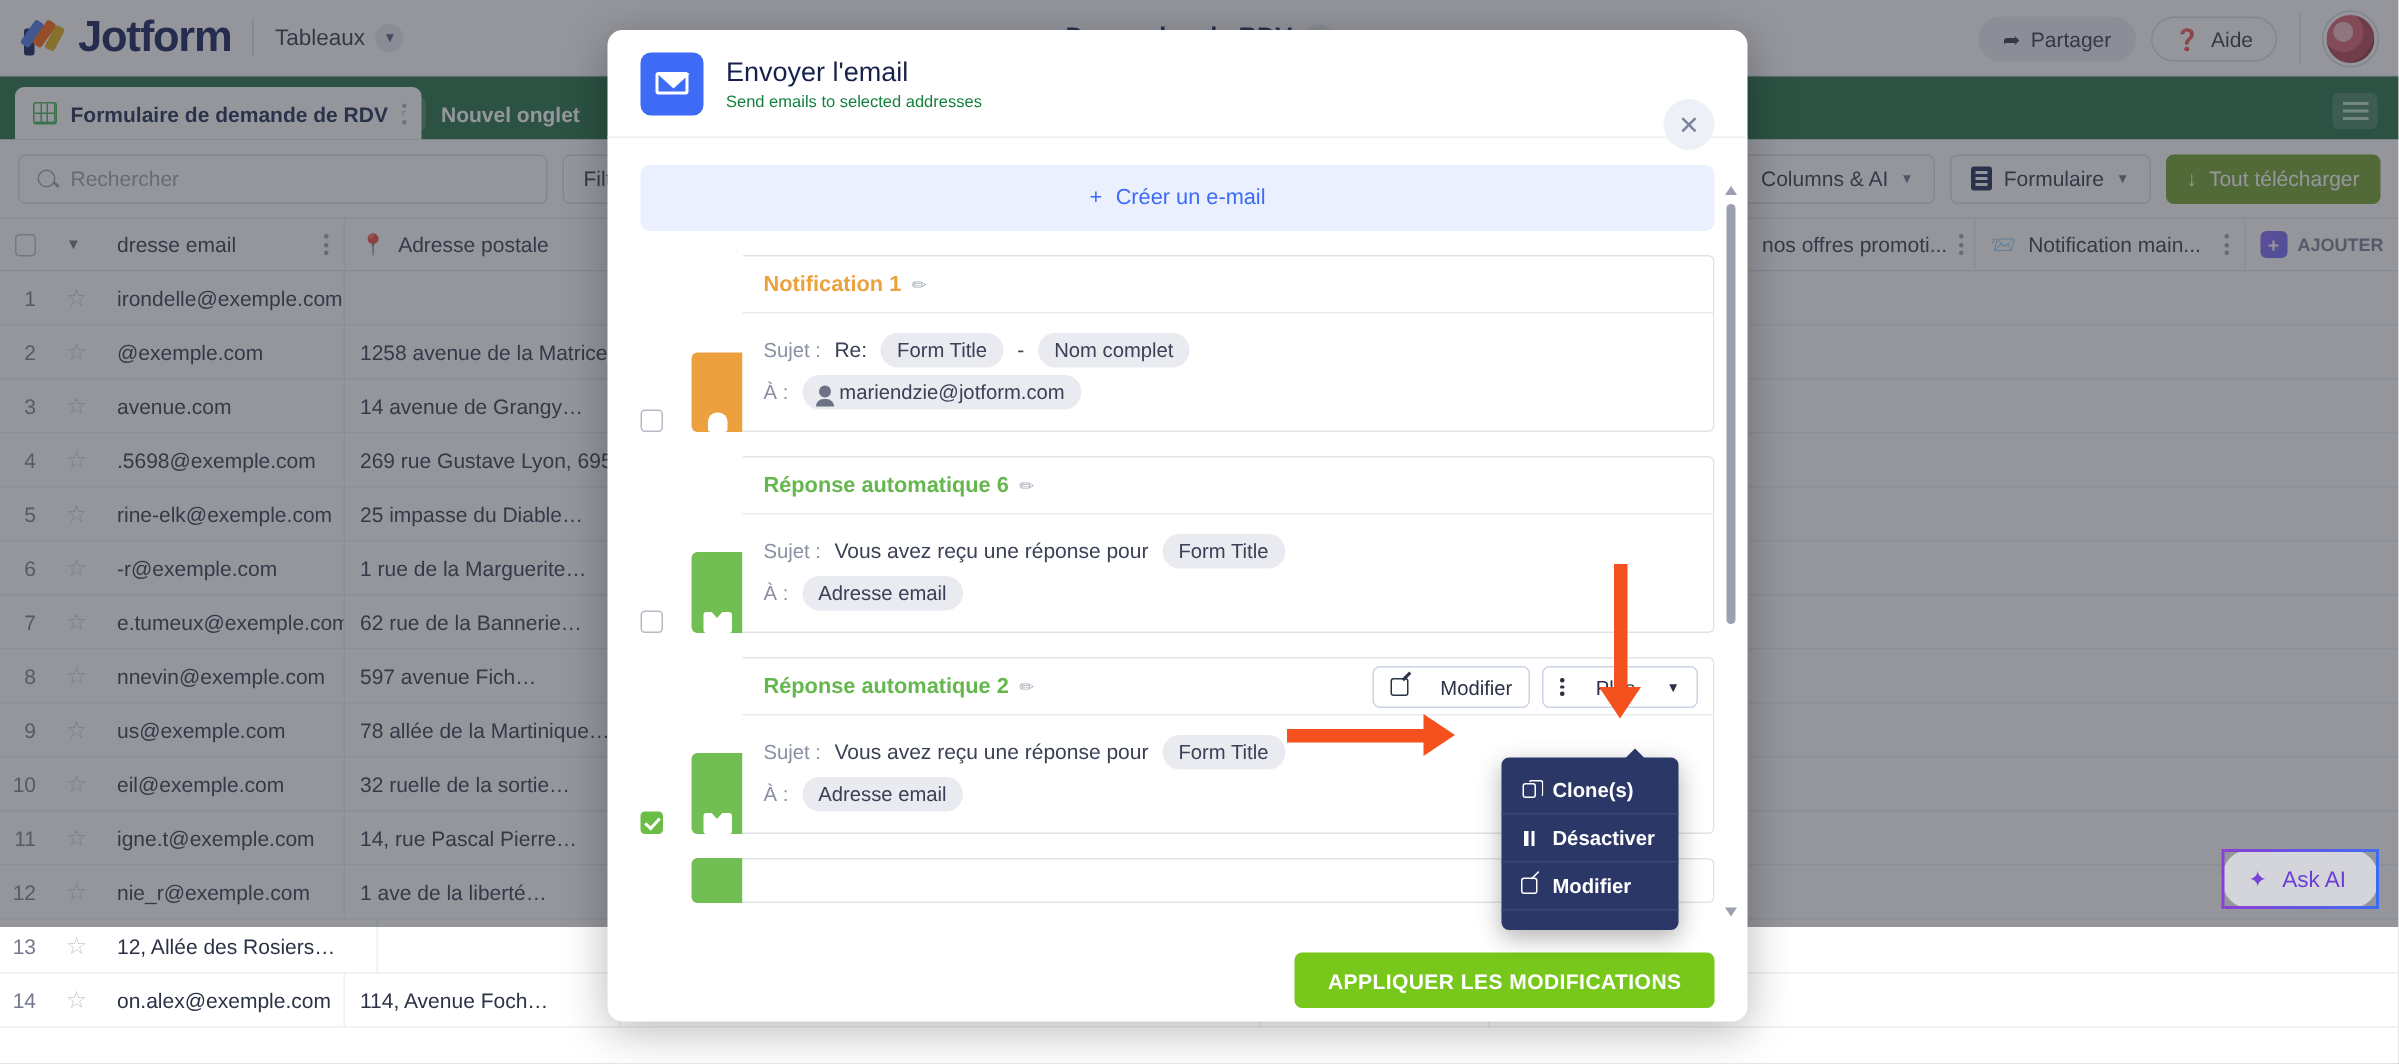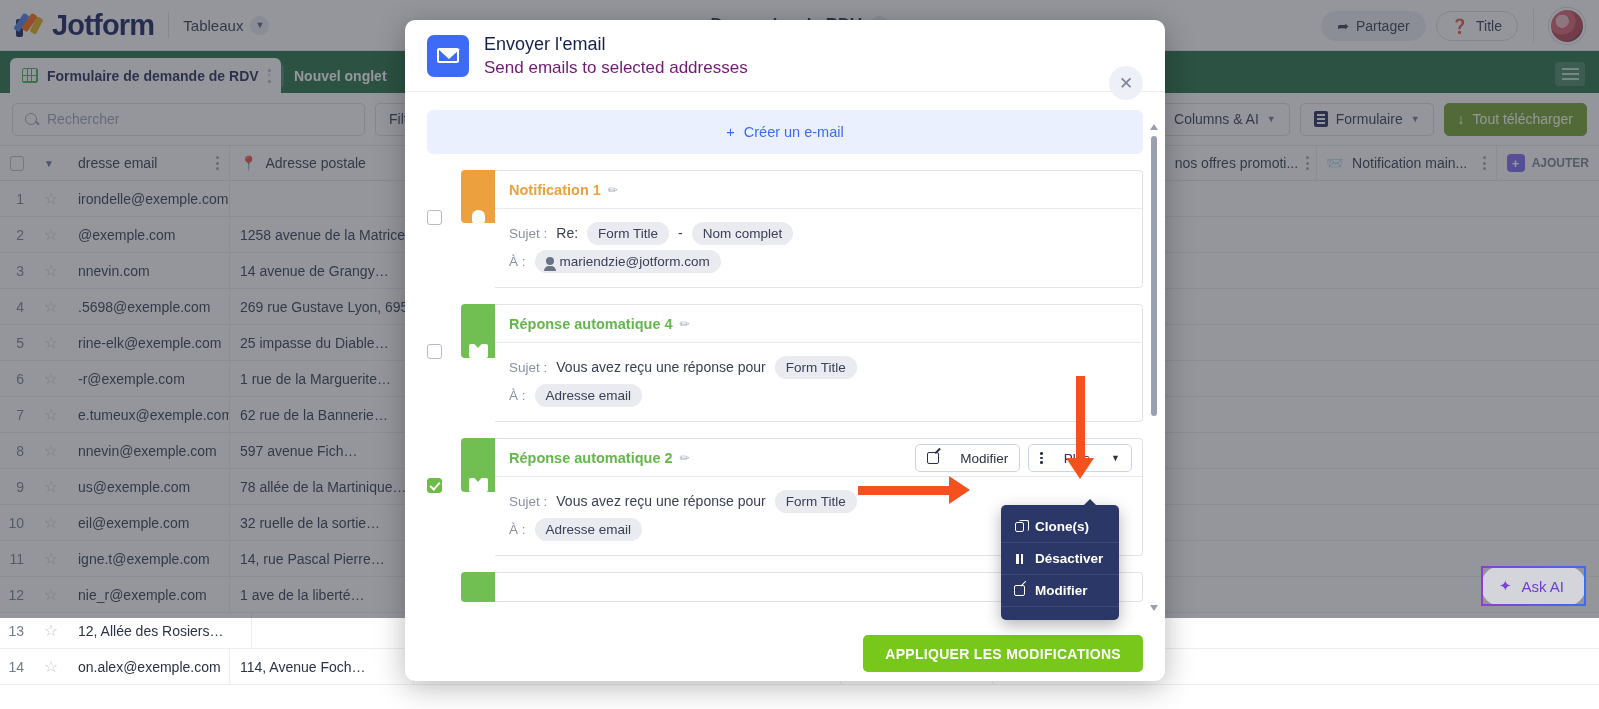--- a/index.html
+++ b/index.html
@@ -158,35 +158,35 @@
     overflow: visible;
   }
   .modal-head { height: 72px; display: flex; align-items: center; padding: 0 22px; gap: 15px; border-bottom: 1px solid #edeef1; }
   .mh-ico {
     width: 42px; height: 42px; border-radius: 7px; background: #3d6bf5;
     display: flex; align-items: center; justify-content: center;
   }
   .env-glyph { width: 22px; height: 15px; border: 2px solid #fff; border-radius: 2px; position: relative; background: #3d6bf5; }
   .env-glyph::after { content:''; position:absolute; left:-1px; top:-1px; width:0; height:0; border-left: 11px solid transparent; border-right: 11px solid transparent; border-top: 10px solid #fff; }
   .mh-title { font-size: 18px; color: #16214b; font-weight: 500; line-height: 1.25; }
-  .mh-sub { font-size: 17px; color: #701a75; margin-top: 2px; }
+  .mh-sub { font-size: 11px; color: #15803d; margin-top: 2px; }
   .mh-close {
     position: absolute; right: 22px; top: 46px; width: 34px; height: 34px; border-radius: 50%;
     background: #eef0f7; display: flex; align-items: center; justify-content: center;
     color: #7d849a; font-size: 17px;
   }
 
   .modal-body { position: absolute; top: 72px; left: 0; right: 0; bottom: 55px; padding: 18px 22px 0 22px; overflow: hidden; }
   .create-bar {
     height: 44px; background: #eaf0fe; border-radius: 6px;
     display: flex; align-items: center; justify-content: center; gap: 9px;
     color: #3d6bf5; font-size: 14.5px; font-weight: 500;
   }
 
-  .ecard { margin-top: 16px; display: flex; align-items: flex-start; position: relative; }
+  .ecard { margin-top: 16px; display: flex; align-items: flex-end; position: relative; }
   .ec-chk { width: 34px; display: flex; align-items: center; justify-content: flex-start; padding-top: 40px; }
   .ec-band { width: 34px; border-radius: 4px 0 0 4px; display: flex; align-items: center; justify-content: center; padding-top: 40px; }
   .ec-band.orange { background: #eda13e; }
   .ec-band.green { background: #71bf53; }
   .bell { width: 13px; height: 13px; background: #fff; border-radius: 6px 6px 2px 2px; position: relative; }
   .bell::after { content:''; position:absolute; left:3px; bottom:-3px; width:7px; height:3px; background:#fff; border-radius: 0 0 4px 4px; }
   .env-sm { width: 19px; height: 14px; background: #fff; border-radius: 2px; position: relative; overflow: hidden; }
   .env-sm::after { content:''; position:absolute; left: 1px; top: -5px; width: 0; height: 0; border-left: 8.5px solid transparent; border-right: 8.5px solid transparent; border-top: 9px solid #71bf53; }
   .ec-main { flex: 1; border: 1px solid #e0e3e9; border-left: none; border-radius: 0 4px 4px 0; background: #fff; }
   .ec-title-row { height: 38px; display: flex; align-items: center; padding: 0 14px; border-bottom: 1px solid #e9ebf0; position: relative; }
@@ -290,21 +290,21 @@
         <span class="circ-chev">▼</span>
       </div>
 
       <div class="topbar-right">
         <div class="pill-btn share">
           <span>➦</span>
           <span>Partager</span>
         </div>
         <div class="pill-btn">
           <span>❓</span>
-          <span>Title</span>
+          <span>Aide</span>
         </div>
         <div class="avatar-sep"></div>
         <div class="avatar"></div>
       </div>
     </div>
 
     <div class="tabstrip">
       <div class="tab-main">
         <span class="grid-ico">
             <span></span>
@@ -417,21 +417,21 @@
           <div class="cell c-flex"></div>
           <div class="cell" style="width:152px"></div>
           <div class="cell c-sendcol" style="border-right:none">
             <span class="sent-txt">Sent at 12:07 PM<span style="font-size:9px">▼</span></span>
           </div>
           <div class="cell c-flex" style="border-right:none"></div>
         </div>
         <div class="trow">
           <div class="cell c-idx">3</div>
           <div class="cell c-star">☆</div>
-          <div class="cell c-email">nnevin.com</div>
+          <div class="cell c-email">avenue.com</div>
           <div class="cell c-addr">14 avenue de Grangy…</div>
           <div class="cell c-flex"></div>
           <div class="cell" style="width:152px"></div>
           <div class="cell c-sendcol" style="border-right:none">
             <span class="sent-txt">Sent at 12:07 PM<span style="font-size:9px">▼</span></span>
           </div>
           <div class="cell c-flex" style="border-right:none"></div>
         </div>
         <div class="trow">
           <div class="cell c-idx">4</div>
@@ -625,21 +625,21 @@
           </div>
           <div class="ecard">
             <div class="ec-chk">
               <span class="chk-sq "></span>
             </div>
             <div class="ec-band green">
               <span class="env-sm"></span>
             </div>
             <div class="ec-main">
               <div class="ec-title-row">
-                <span class="ec-title green">Réponse automatique 4</span>
+                <span class="ec-title green">Réponse automatique 6</span>
                 <span class="pencil">✏</span>
               </div>
               <div class="ec-rows">
                 <div class="ec-line">
                   <span class="lbl">Sujet :</span>
                   <span>Vous avez reçu une réponse pour</span>
                   <span class="chip">
                     <span>Form Title</span>
                   </span>
                 </div>

